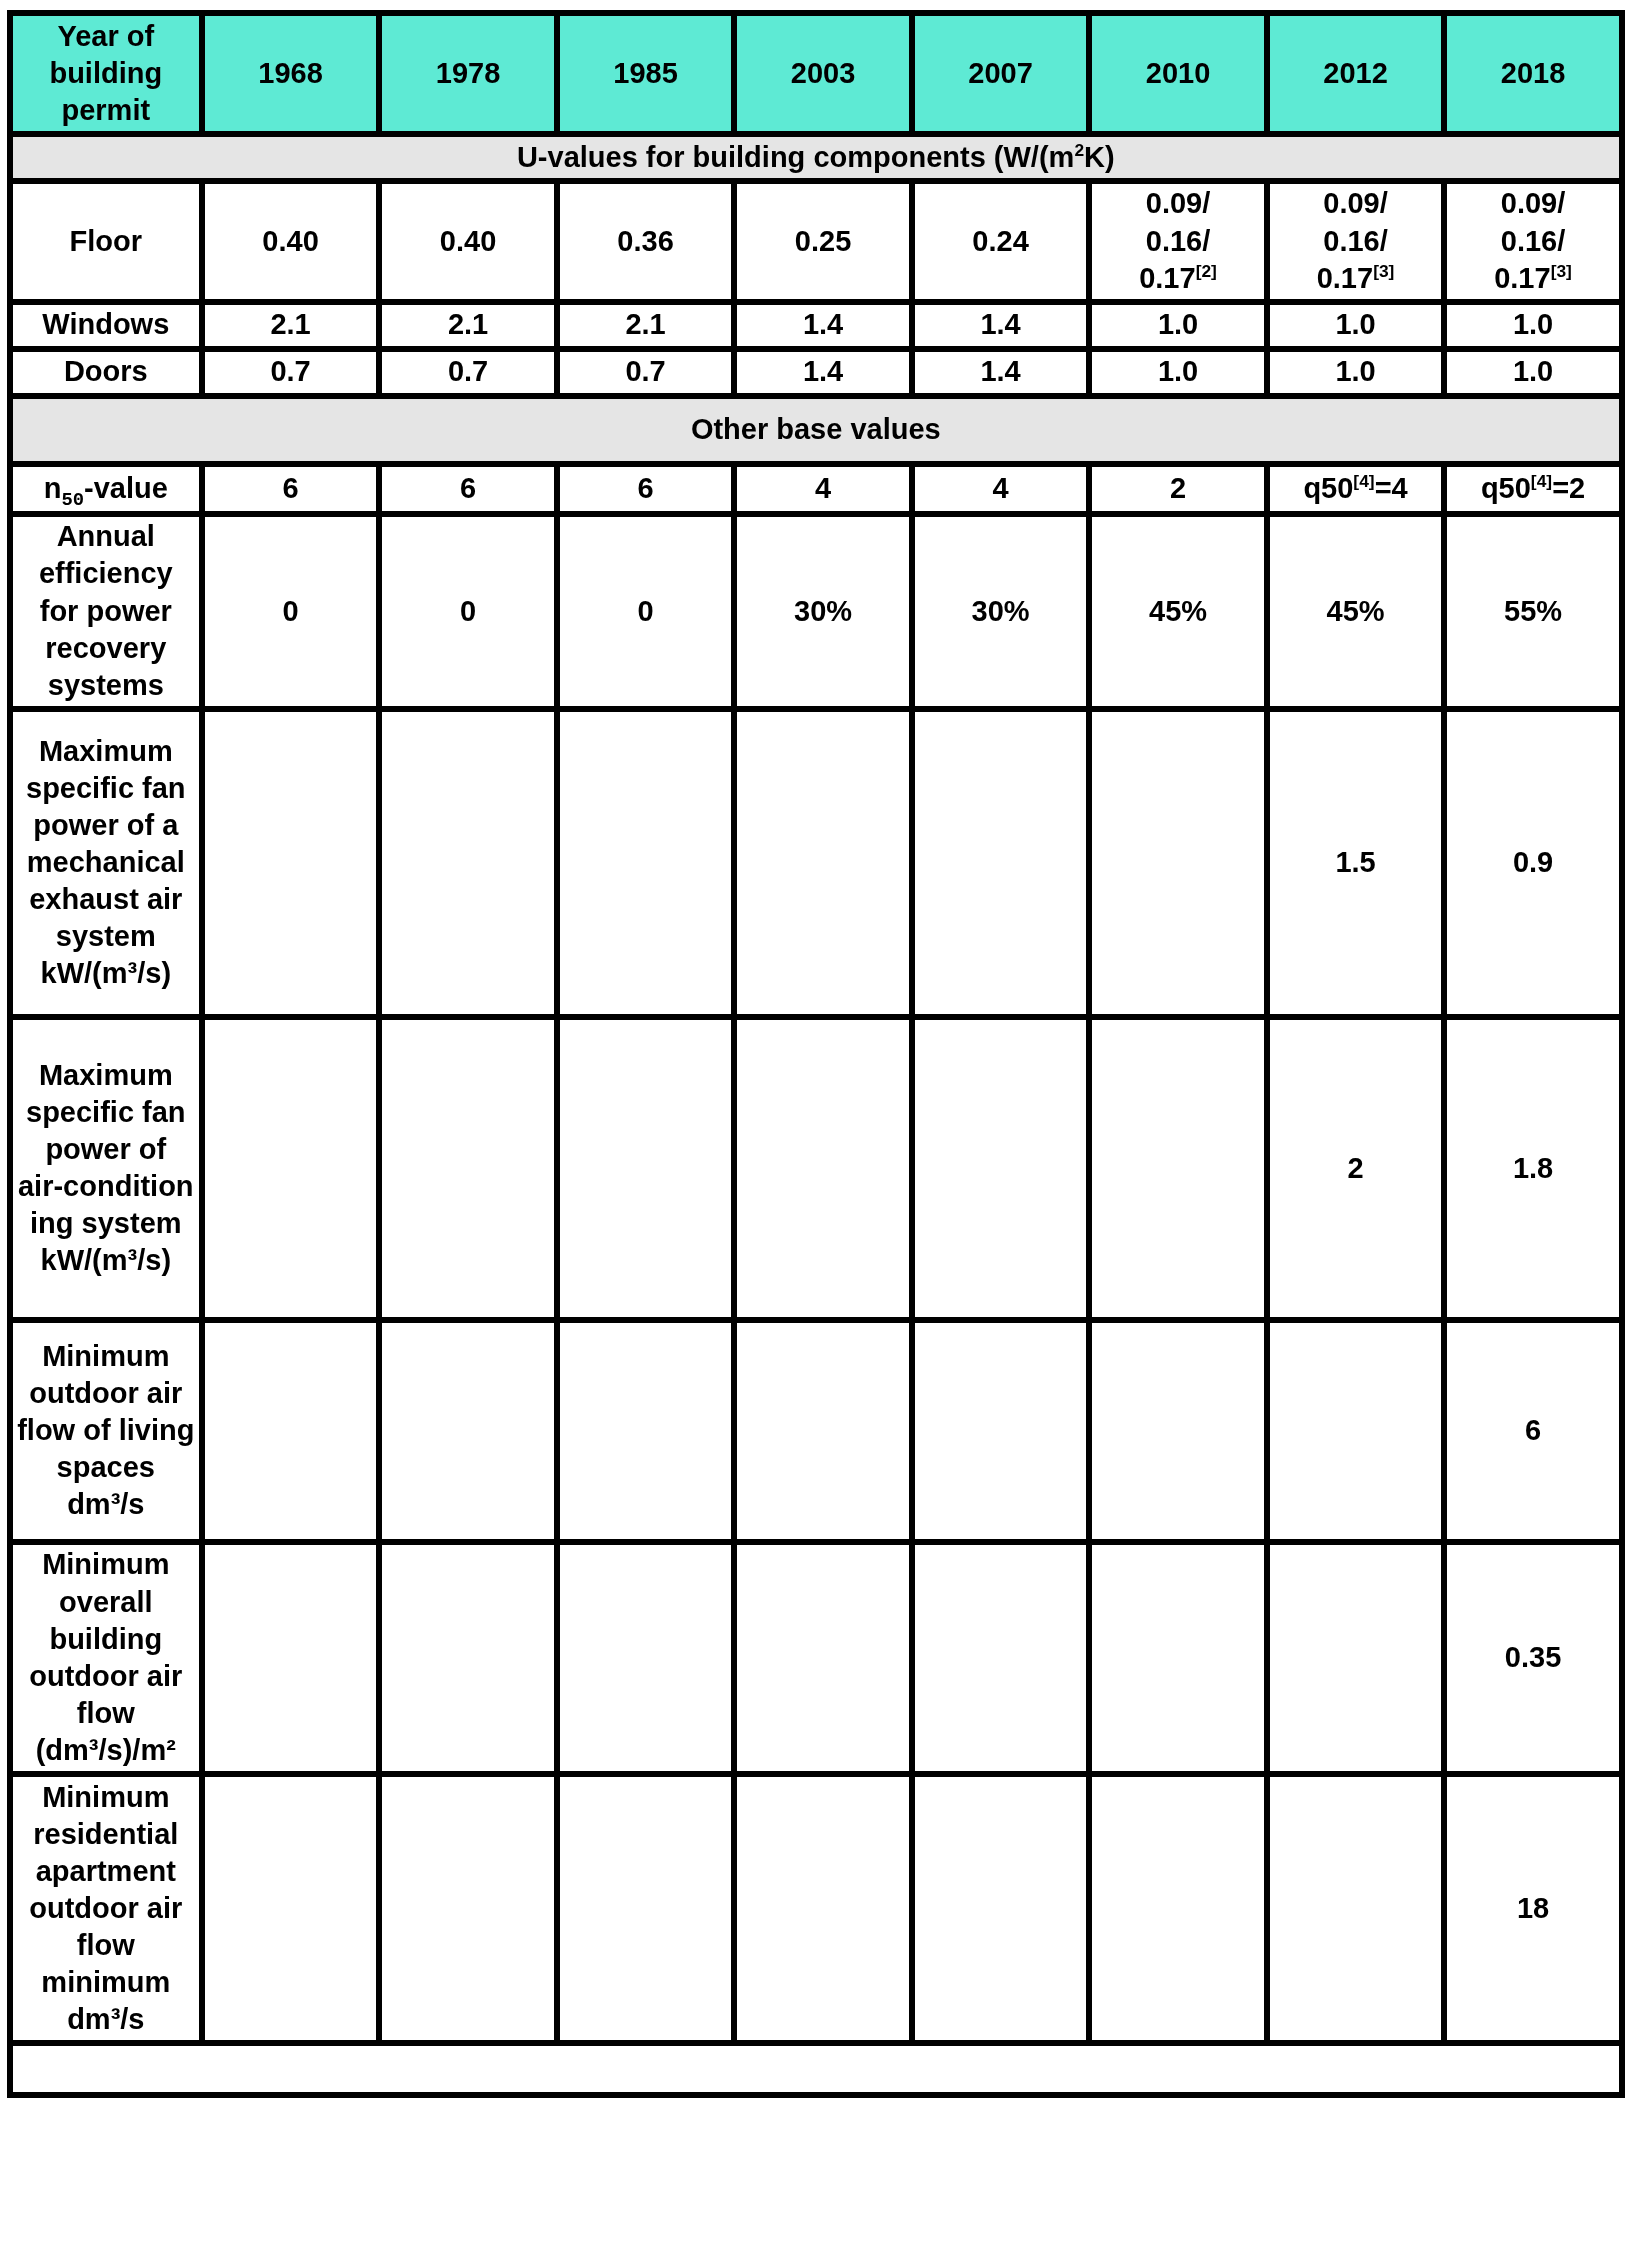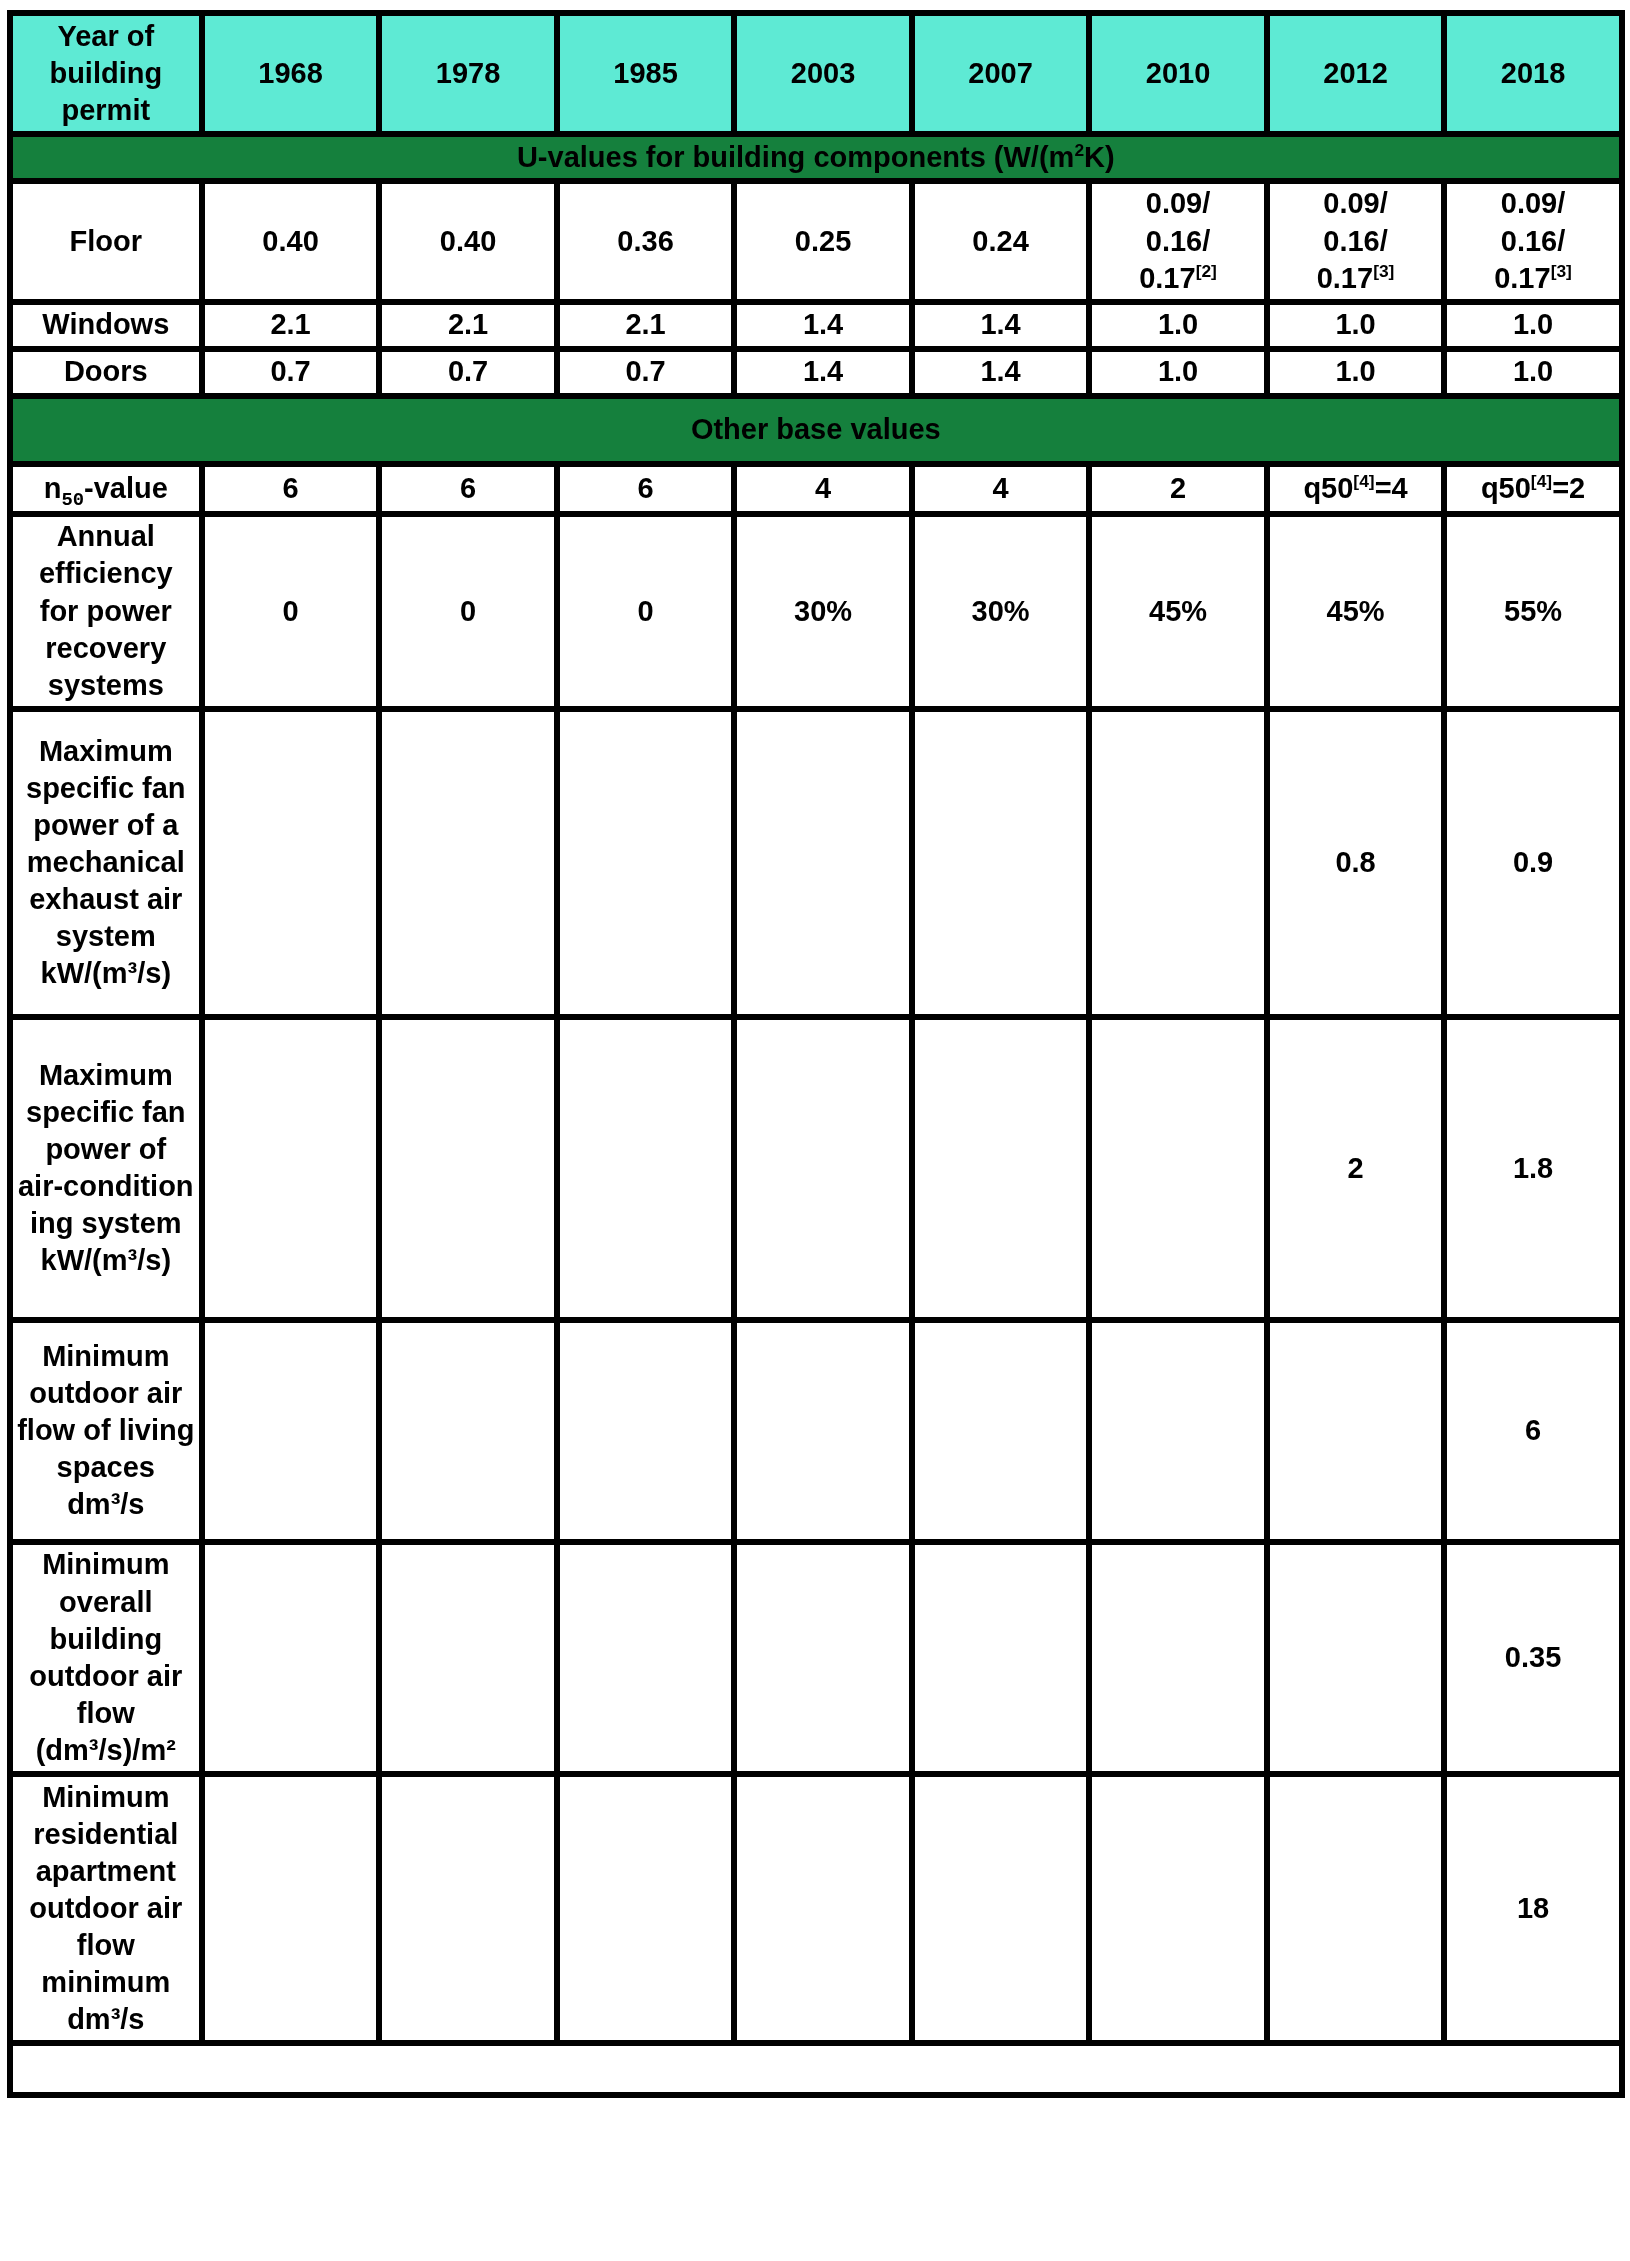--- a/index.html
+++ b/index.html
@@ -22,21 +22,21 @@
     font-size:29px;
     font-weight:bold;
     line-height:1.28;
     text-align:center;
     vertical-align:middle;
     white-space:pre-line;
     padding:1.8px 3.6px;
     overflow:hidden;
   }
   td.lab{text-align:left;padding-left:8.1px;}
-  tr.bar td{background:#15803d;}
+  tr.bar td{background:#e5e5e5;}
   tr.hdr td{background:#5eead4;}
   sup{font-size:0.6em;vertical-align:super;line-height:0;}
   sub{font-size:0.65em;vertical-align:sub;line-height:0;font-family:Liberation Mono, monospace;}
 </style>
 </head>
 <body>
 
 <div class="page">
 
   <table class="main">
@@ -154,21 +154,21 @@
 mechanical
 exhaust air
 system
 kW/(m³/s)</td>
       <td></td>
       <td></td>
       <td></td>
       <td></td>
       <td></td>
       <td></td>
-      <td>0.8</td>
+      <td>1.5</td>
       <td>0.9</td>
     </tr>
 
     <tr style="height:303px">
       <td>Maximum
 specific fan
 power of
 air-condition
 ing system
 kW/(m³/s)</td>

